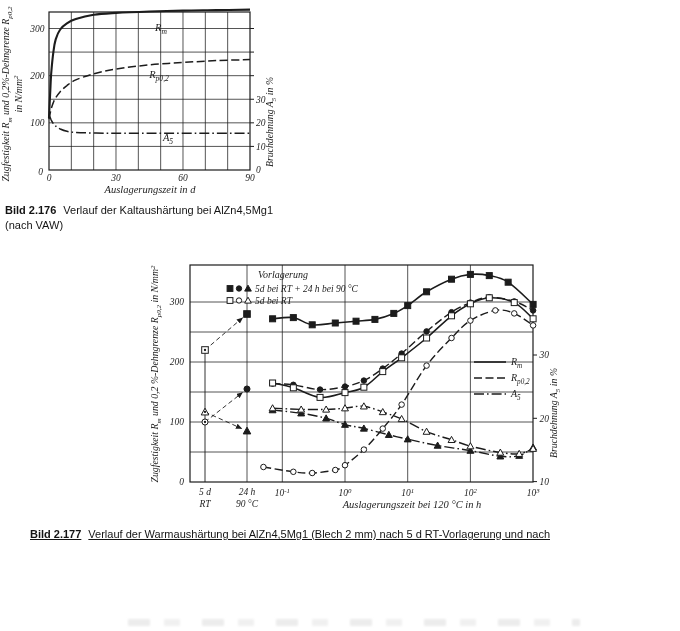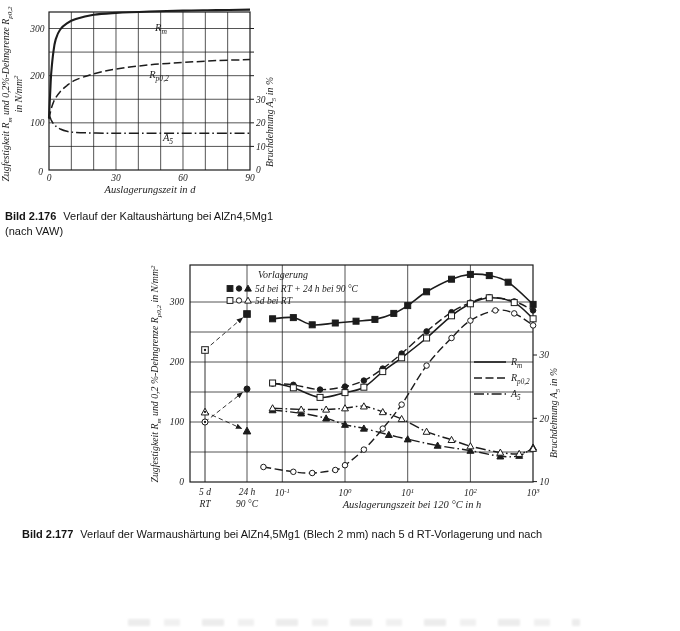--- a/index.html
+++ b/index.html
@@ -58,21 +58,21 @@
         <text x="256" y="149.71800000000002" text-anchor="start" font-size="9.5" fill="#1c1c1c">10</text>
         <text x="256" y="126.136" text-anchor="start" font-size="9.5" fill="#1c1c1c">20</text>
         <text x="256" y="102.554" text-anchor="start" font-size="9.5" fill="#1c1c1c">30</text>
         <text x="150" y="193" text-anchor="middle" font-size="10.5" fill="#1c1c1c">Auslagerungszeit in d</text>
         <text x="9" y="94" text-anchor="middle" font-size="9.8" fill="#1c1c1c" transform="rotate(-90 9 94)"><tspan>Zugfestigkeit </tspan><tspan>R</tspan><tspan dy="2.8" font-size="72%">m</tspan><tspan dy="-2.8"> und 0,2%-Dehngrenze </tspan><tspan>R</tspan><tspan dy="2.8" font-size="72%">p0,2</tspan></text>
         <text x="21.5" y="94" text-anchor="middle" font-size="9.8" fill="#1c1c1c" transform="rotate(-90 21.5 94)"><tspan>in N/mm</tspan><tspan dy="-3.4" font-size="72%">2</tspan></text>
         <text x="273" y="122" text-anchor="middle" font-size="9.8" fill="#1c1c1c" transform="rotate(-90 273 122)"><tspan>Bruchdehnung </tspan><tspan>A</tspan><tspan dy="2.8" font-size="72%">5</tspan><tspan dy="-2.8"> in %</tspan></text>
       </g>
     </svg>
 
-  <div class="cap" style="left:5px;top:209px;width:330px;">
+  <div class="cap" style="left:5px;top:203px;width:330px;">
     <span class="b">Bild 2.176</span><span>Verlauf der Kaltaushärtung bei AlZn4,5Mg1</span><br>
     <span>(nach VAW)</span>
   </div>
 
   <svg id="svg2" style="left:148px;top:250px;" width="432" height="275" viewBox="148 250 432 275">
       <defs>
         <marker id="arr" markerWidth="8" markerHeight="8" refX="6.2" refY="3" orient="auto">
           <path d="M0,0 L7,3 L0,6 Z" fill="#1c1c1c"></path>
         </marker>
       </defs>
@@ -220,18 +220,18 @@
         <text x="255" y="303.8" text-anchor="start" font-size="9.5" fill="#1c1c1c">5d bei RT</text>
         <line x1="474" y1="362" x2="506" y2="362" stroke="#1c1c1c" stroke-width="1.6"></line>
         <text x="511" y="365.3" text-anchor="start" font-size="10" fill="#1c1c1c"><tspan>R</tspan><tspan dy="2.8" font-size="72%">m</tspan></text>
         <line x1="474" y1="378" x2="506" y2="378" stroke="#1c1c1c" stroke-width="1.6" stroke-dasharray="8 3.5"></line>
         <text x="511" y="381.3" text-anchor="start" font-size="10" fill="#1c1c1c"><tspan>R</tspan><tspan dy="2.8" font-size="72%">p0,2</tspan></text>
         <line x1="474" y1="394" x2="506" y2="394" stroke="#1c1c1c" stroke-width="1.6" stroke-dasharray="10 3 1.6 3"></line>
         <text x="511" y="397.3" text-anchor="start" font-size="10" fill="#1c1c1c"><tspan>A</tspan><tspan dy="2.8" font-size="72%">5</tspan></text>
       </g>
     </svg>
 
-  <div class="cap" style="left:22px;top:527px;width:645px;">
+  <div class="cap" style="left:30px;top:527px;width:645px;text-decoration:underline;">
     <span class="b">Bild 2.177</span><span>Verlauf der Warmaushärtung bei AlZn4,5Mg1 (Blech 2 mm) nach 5 d RT-Vorlagerung und nach</span><br>
   </div>
 
   <div class="artifact-row"></div>
 </div>
 
 </body></html>

